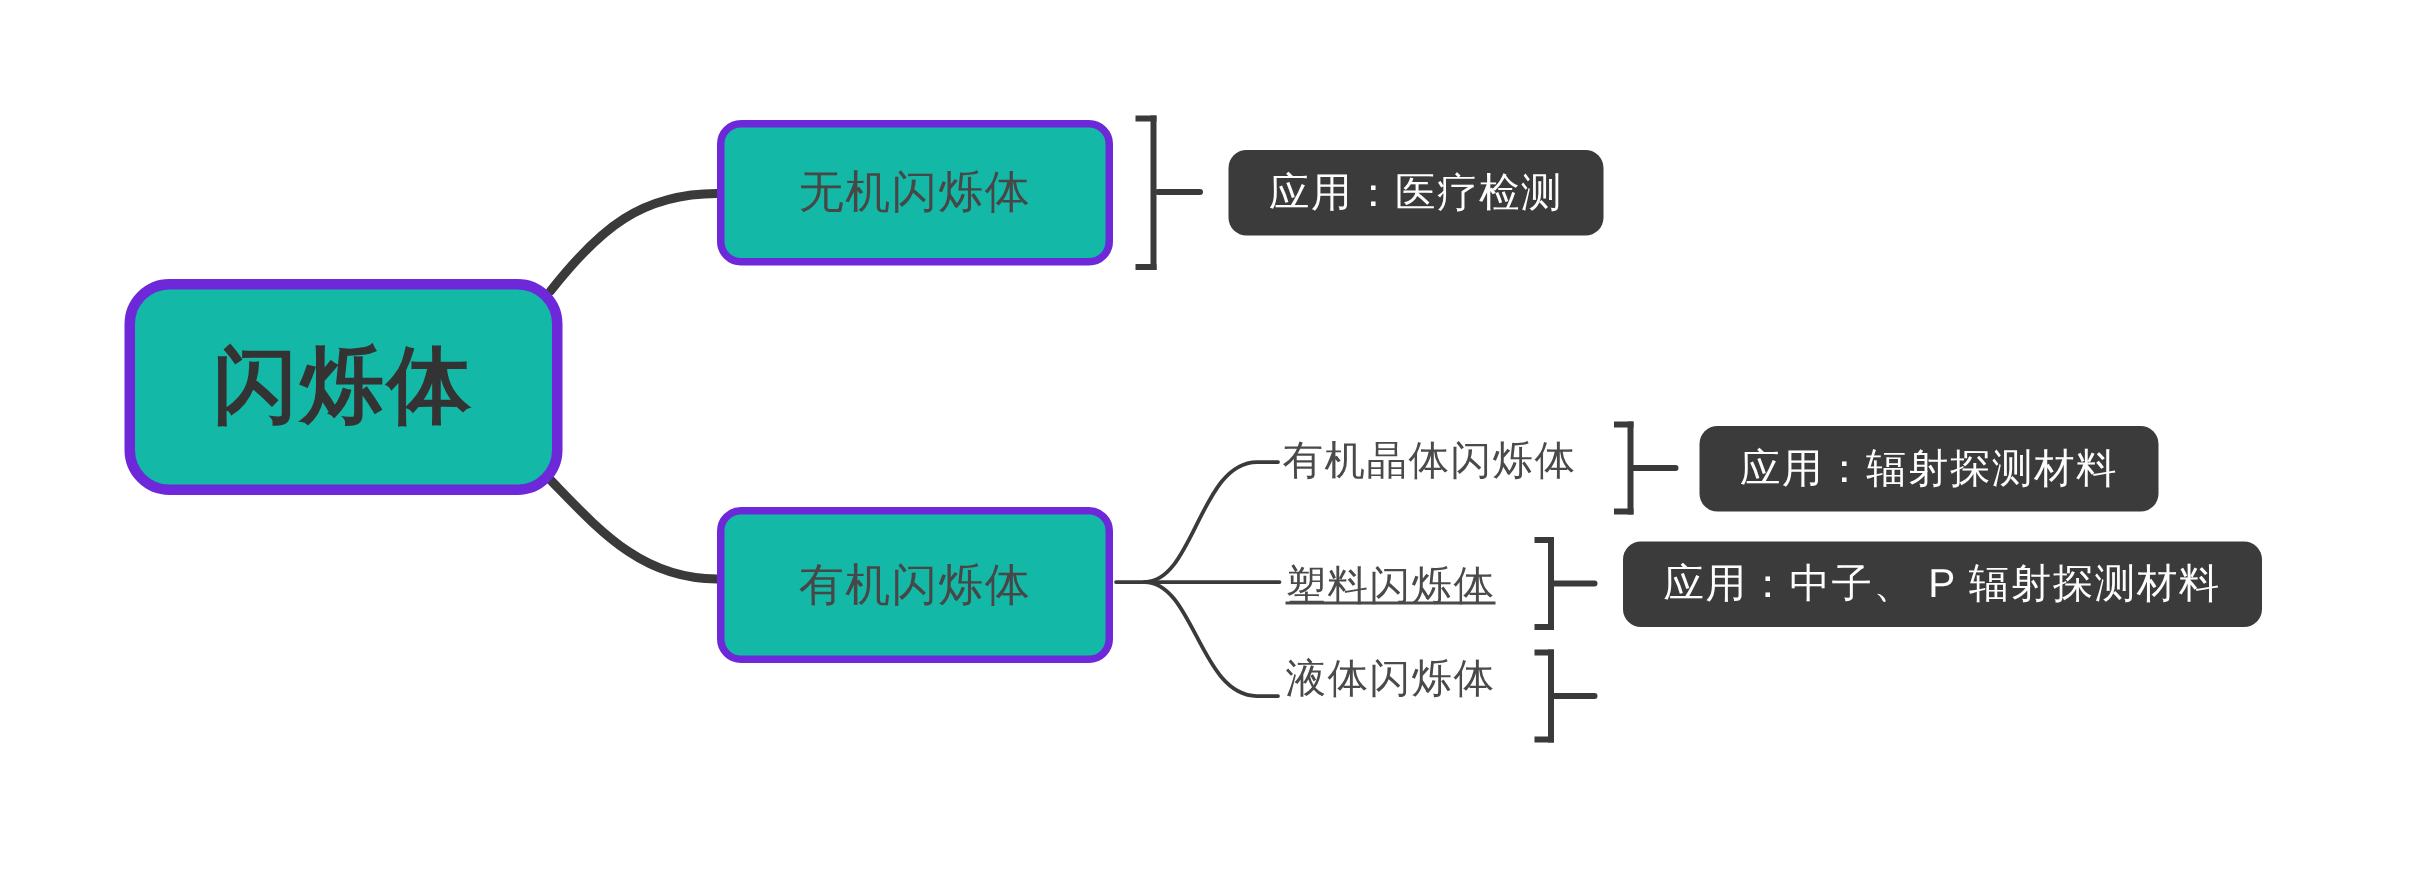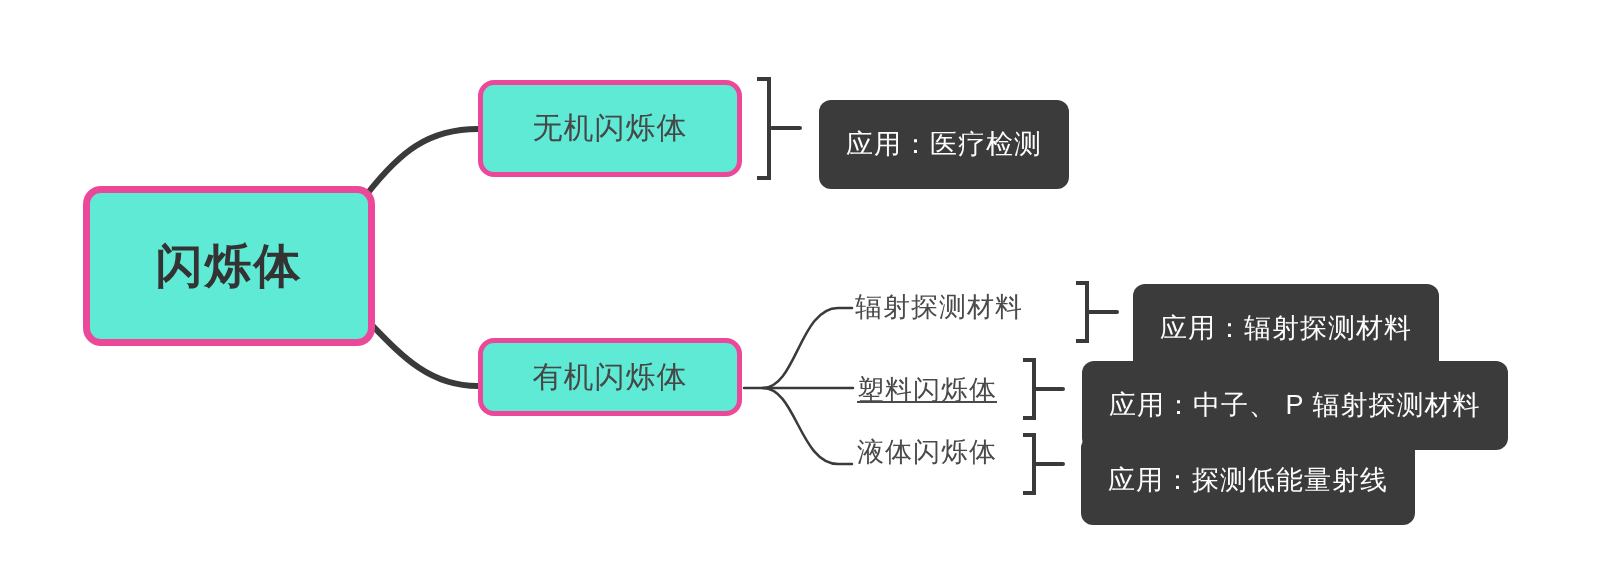--- a/index.html
+++ b/index.html
@@ -19,45 +19,45 @@
     position: absolute;
     left: 0;
     top: 0;
     width: 1618px;
     height: 580px;
     pointer-events: none;
   }
   .node {
     position: absolute;
     box-sizing: border-box;
-    background: #5eead4;
-    border: 5px solid #ec4899;
+    background: #14b8a6;
+    border: 5px solid #6d28d9;
     border-radius: 16px;
     display: flex;
     align-items: center;
     justify-content: center;
     color: #474747;
     font-size: 30px;
     letter-spacing: 1px;
     cursor: default;
   }
   .node.root {
     left: 83px;
     top: 186px;
     width: 292px;
-    height: 160px;
+    height: 144px;
     border-width: 7px;
-    border-radius: 18px;
-    font-size: 47px;
+    border-radius: 30px;
+    font-size: 56px;
     font-weight: 700;
     color: #333333;
     letter-spacing: 2px;
   }
   .node.branch-1 { left: 478px; top: 80px;  width: 264px; height: 97px; }
-  .node.branch-2 { left: 478px; top: 338px; width: 264px; height: 78px; }
+  .node.branch-2 { left: 478px; top: 338px; width: 264px; height: 104px; }
 
   .leaf-label {
     position: absolute;
     height: 36px;
     line-height: 36px;
     font-size: 27px;
     color: #4a4a4a;
     letter-spacing: 1px;
     white-space: nowrap;
   }
@@ -73,21 +73,21 @@
   }
   .bracket-0 { left: 757px;  top: 77px;  width: 14px; height: 103px; }
   .bracket-1 { left: 1076px; top: 281px; width: 13px; height: 62px; }
   .bracket-2 { left: 1023px; top: 358px; width: 13px; height: 62px; }
   .bracket-3 { left: 1023px; top: 433px; width: 13px; height: 62px; }
 
   .badge {
     position: absolute;
     height: 57px;
     line-height: 57px;
-    padding: 16px 27px;
+    padding: 0 27px;
     background: #3b3b3b;
     border-radius: 12px;
     color: #fdfdfd;
     font-size: 27px;
     letter-spacing: 1px;
     white-space: nowrap;
   }
   .badge-0 { left: 819px;  top: 100px; }
   .badge-1 { left: 1133px; top: 284px; text-align: center; }
   .badge-2 { left: 1082px; top: 361px; }
@@ -114,27 +114,26 @@
       <path d="M 1035,389 H 1063" stroke-width="4"></path>
       <path d="M 1035,464 H 1063" stroke-width="4"></path>
     </g>
   </svg>
 
   <div class="node root">闪烁体</div>
 
   <div class="node branch-1">无机闪烁体</div>
   <div class="node branch-2">有机闪烁体</div>
 
-  <div class="leaf-label leaf-1">辐射探测材料</div>
+  <div class="leaf-label leaf-1">有机晶体闪烁体</div>
   <div class="leaf-label leaf-2">塑料闪烁体</div>
   <div class="leaf-label leaf-3">液体闪烁体</div>
 
   <div class="bracket bracket-0"></div>
   <div class="bracket bracket-1"></div>
   <div class="bracket bracket-2"></div>
   <div class="bracket bracket-3"></div>
 
   <div class="badge badge-0">应用：医疗检测</div>
   <div class="badge badge-1">应用：辐射探测材料</div>
   <div class="badge badge-2">应用：中子、 P 辐射探测材料</div>
-  <div class="badge badge-3">应用：探测低能量射线</div>
 
 </div>
 
 </body></html>

